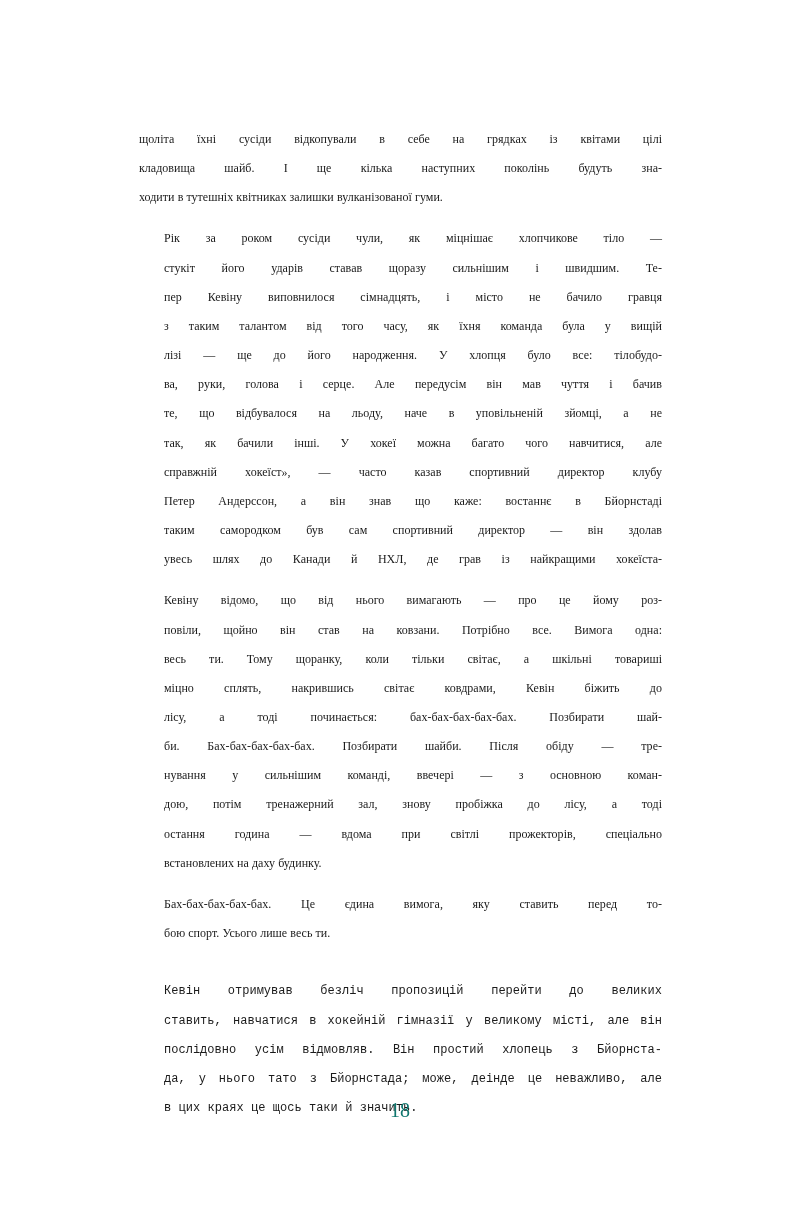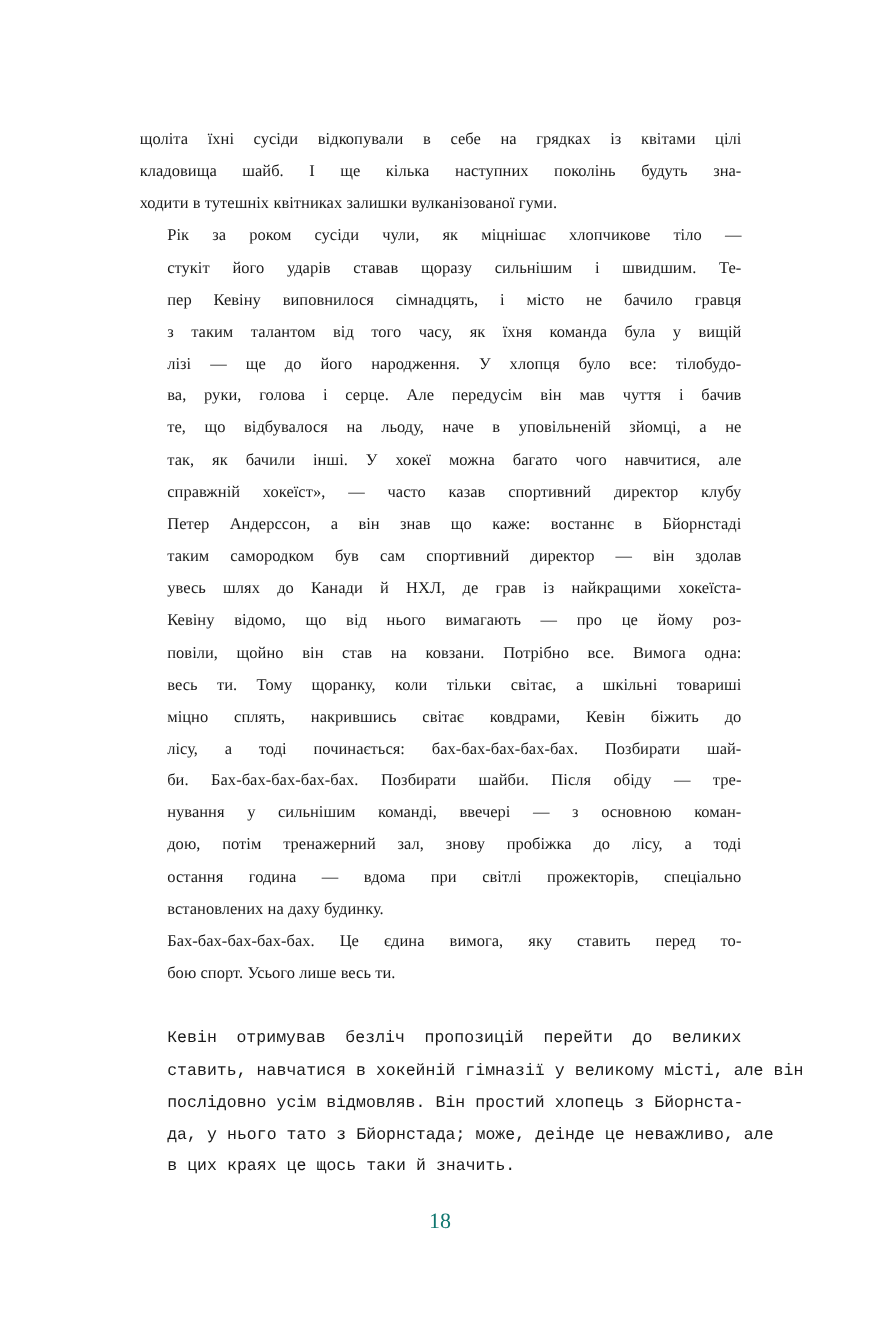--- a/index.html
+++ b/index.html
@@ -23,23 +23,23 @@
     height: 1213px;
     background: #ffffff;
   }
   #text-column {
     position: absolute;
     left: 127px;
     top: 113px;
     width: 547px;
   }
   p.para {
-    margin: 0;
+    margin: 12px;
     padding: 0;
-    font-size: 15px;
+    font-size: 12px;
     line-height: 29.15px;
     text-align: justify;
     text-justify: inter-word;
     text-indent: 25px;
     letter-spacing: 0.02px;
     word-spacing: 0.1px;
     hyphens: none;
     -webkit-hyphens: none;
   }
   p.para.no-indent {

